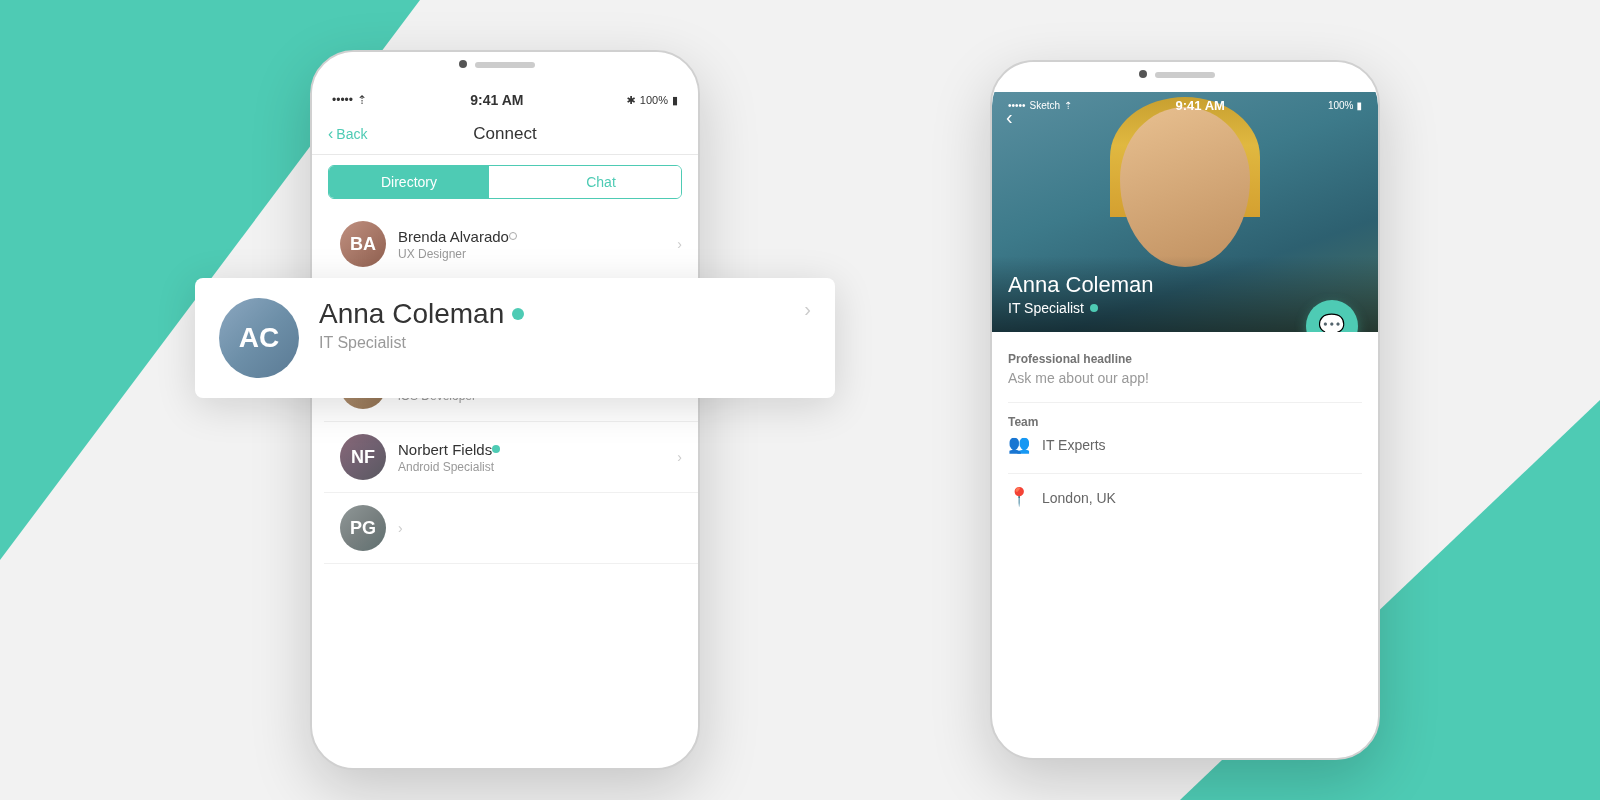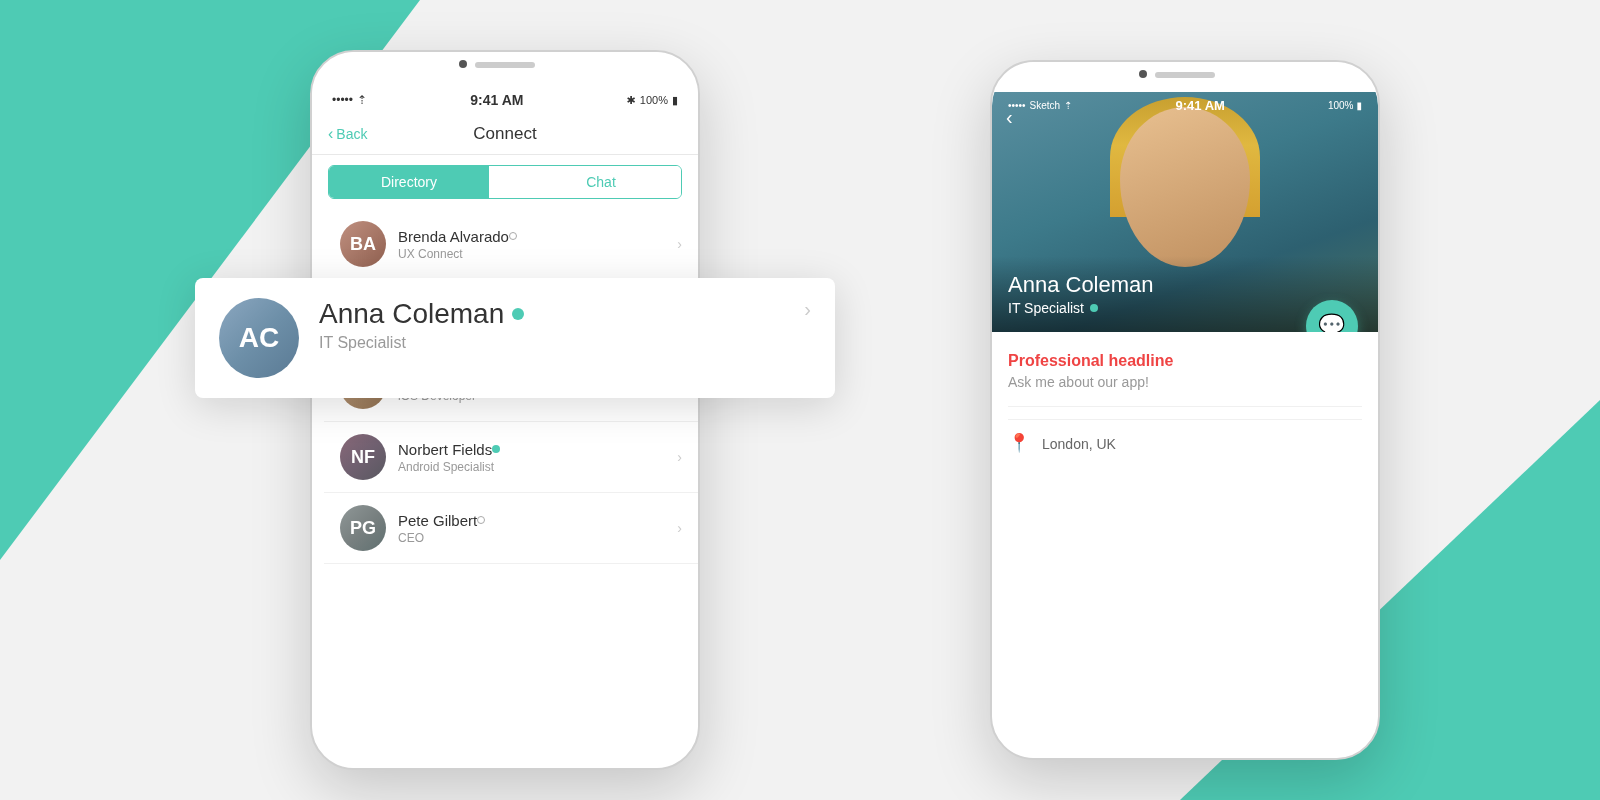--- a/index.html
+++ b/index.html
@@ -335,23 +335,23 @@
     }
 
     .profile-body {
       padding: 20px 16px 0;
       overflow-y: hidden;
     }
     .profile-section {
       margin-bottom: 16px;
     }
     .profile-section-title {
-      font-size: 16px;
+      font-size: 12px;
       font-weight: 600;
-      color: #ef4444;
+      color: #737373;
       margin-bottom: 4px;
     }
     .profile-section-text {
       font-size: 14px;
       color: #999;
     }
     .profile-section-divider {
       border: none;
       border-top: 1px solid #f0f0f0;
       margin: 12px 0;
@@ -454,21 +454,21 @@
 
       <div class="dir-item">
         <div class="dir-avatar avatar-brenda">
           <div class="dir-avatar-inner">BA</div>
         </div>
         <div class="dir-info">
           <div class="dir-name">
             <span>Brenda Alvarado</span>
             <span class="status-dot offline"></span>
           </div>
-          <div class="dir-role">UX Connect</div>
+          <div class="dir-role">UX Designer</div>
         </div>
         <span class="chevron-right">›</span>
       </div>
 
       <div class="dir-item">
         <div class="dir-avatar avatar-chris">
           <div class="dir-avatar-inner">CJ</div>
         </div>
         <div class="dir-info">
           <div class="dir-name">
@@ -505,27 +505,20 @@
           </div>
           <div class="dir-role">Android Specialist</div>
         </div>
         <span class="chevron-right">›</span>
       </div>
 
       <div class="dir-item">
         <div class="dir-avatar avatar-pete">
           <div class="dir-avatar-inner">PG</div>
         </div>
-        <div class="dir-info">
-          <div class="dir-name">
-            <span>Pete Gilbert</span>
-            <span class="status-dot offline"></span>
-          </div>
-          <div class="dir-role">CEO</div>
-        </div>
         <span class="chevron-right">›</span>
       </div>
     </div>
   </div>
 </div>
 
 <div class="expanded-card">
   <div class="expanded-avatar avatar-anna">AC</div>
   <div class="expanded-info">
     <div class="expanded-name">
@@ -584,20 +577,27 @@
     </div>
 
     <div class="profile-body">
 
       <div class="profile-section">
         <div class="profile-section-title">Professional headline</div>
         <div class="profile-section-text">Ask me about our app!</div>
       </div>
       <hr class="profile-section-divider">
 
+      <div class="profile-section">
+        <div class="profile-section-title">Team</div>
+        <div class="team-item">
+          <span class="team-icon">👥</span>
+          <span>IT Experts</span>
+        </div>
+      </div>
       <hr class="profile-section-divider">
 
       <div class="profile-section">
         <div class="city-item">
           <span class="team-icon">📍</span>
           <span>London, UK</span>
         </div>
       </div>
     </div>
   </div>

